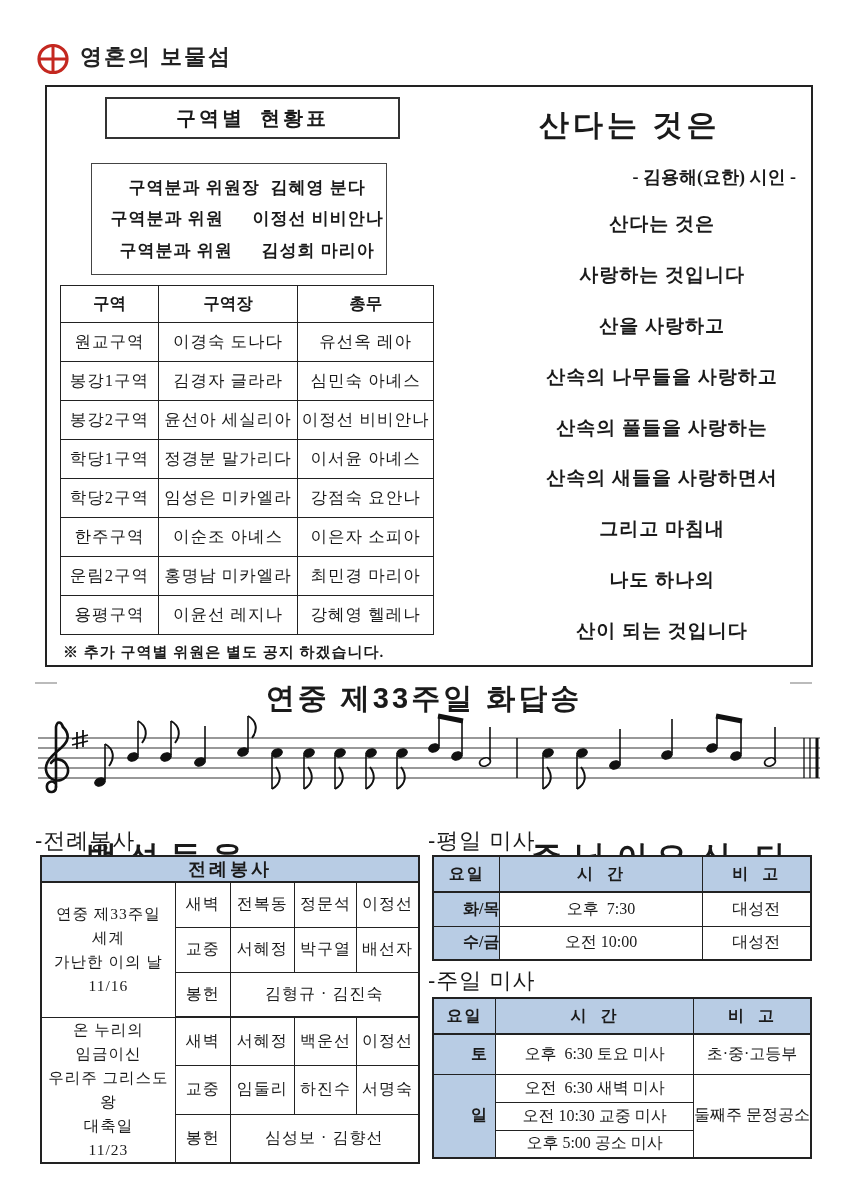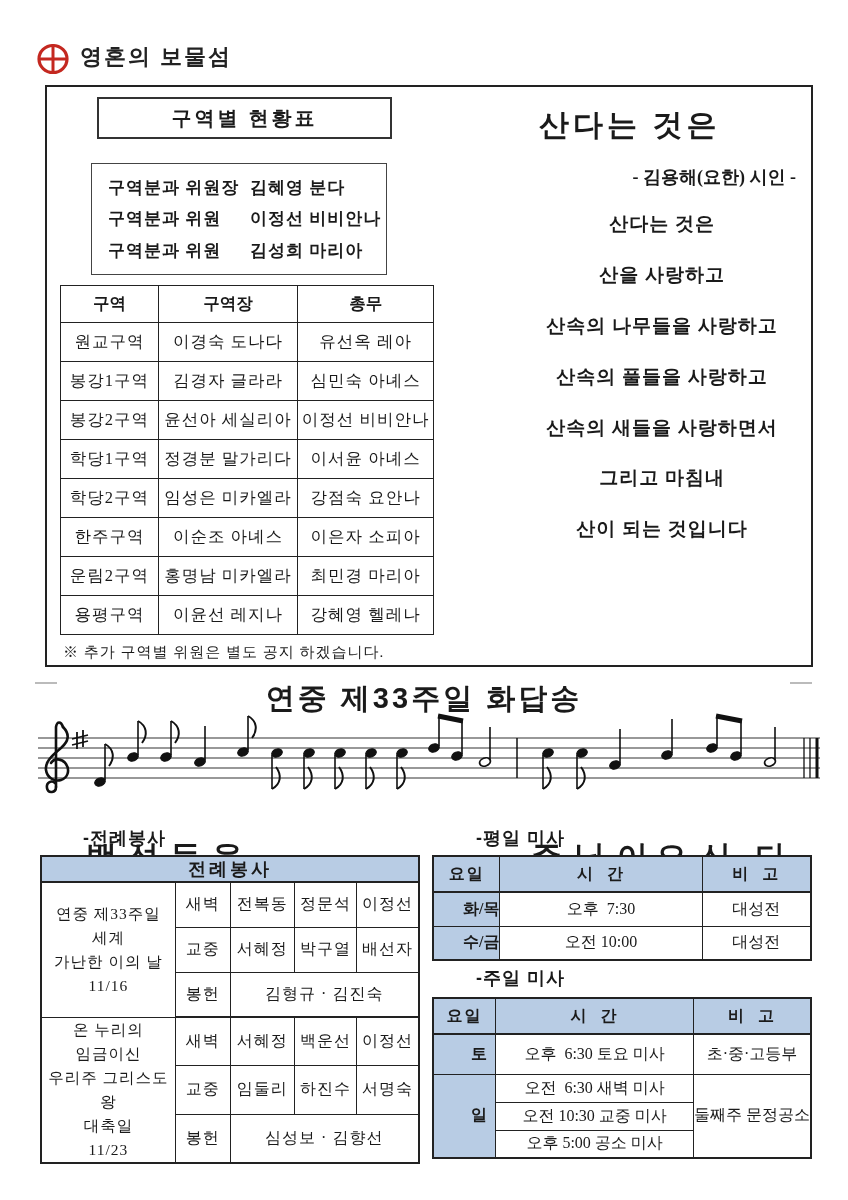--- a/index.html
+++ b/index.html
@@ -8,40 +8,40 @@
   .abs { position:absolute; }
   .page { position:relative; width:848px; height:1200px; background:#fff; }
 
   
   .masthead-title { left:80px; top:42px; font-family:"Liberation Sans",sans-serif;
     font-weight:bold; font-size:22px; letter-spacing:2px; color:#222; }
 
   
   .bigbox { left:45px; top:85px; width:768px; height:582px; border:2px solid #222; }
 
-  .status-title-box { left:50px; top:10px; width:295px; height:42px; border:2px solid #333;
+  .status-title-box { left:58px; top:10px; width:295px; height:42px; border:2px solid #333;
     display:flex; align-items:center; justify-content:center;
-    font-family:Liberation Serif, serif; font-weight:bold; font-size:20px; letter-spacing:3px; }
+    font-family:Liberation Mono, monospace; font-weight:bold; font-size:20px; letter-spacing:3px; }
 
   .committee-box { left:44px; top:76px; width:296px; height:112px; border:1.5px solid #444;
-    display:flex; flex-direction:column; justify-content:space-around; padding:8px 0; }
+    display:flex; flex-direction:column; justify-content:space-around; padding:8px 0;align-items:center; }
   .crow { display:flex; padding-left:16px; font-size:17px; font-weight:600; letter-spacing:1px; }
   .crow .role { width:142px; }
 
   table { border-collapse:collapse; }
   td, th { border:1px solid #222; text-align:center; vertical-align:middle; }
 
   .status-table { left:13px; top:198px; width:374px; font-size:16.5px; }
   .status-table th { font-weight:600; height:37px; }
   .status-table td { height:39px; letter-spacing:1px; }
   .status-table .c0 { width:98px; }
   .status-table .c1 { width:140px; }
   .status-table .c2 { width:136px; }
 
-  .note { left:16px; top:556px; font-size:15px; font-weight:400; letter-spacing:1px; }
+  .note { left:16px; top:556px; font-size:15px; font-weight:700; letter-spacing:1px; }
 
   
   .poem-title { left:492px; top:18px; font-size:30px; font-weight:bold; letter-spacing:4px; }
   .poem-author { right:15px; top:78px; font-size:18px; font-weight:600; }
   .poem-body { left:462px; top:112px; width:306px; }
   .pline { height:50.8px; display:flex; align-items:center; justify-content:center;
     font-size:19px; font-weight:600; letter-spacing:1px; }
 
   
   .dash { height:2px; background:#bbb; top:682px; width:22px; }
@@ -51,21 +51,21 @@
     font-family:"Liberation Sans",sans-serif; font-weight:600; font-size:29px; letter-spacing:3px; }
   .music-svg { left:0; top:0; }
   .lyric { top:836px; font-family:"Liberation Sans",sans-serif; font-weight:bold; font-size:31px; white-space:pre; }
   .ly0 { left:86px;  letter-spacing:11px; }
   .ly1 { left:228px; letter-spacing:6px; }
   .ly2 { left:531px; letter-spacing:12px; }
   .ly3 { left:656px; }
   .ly4 { left:700px; letter-spacing:7px; }
 
   
-  .sec-label { font-family:"Liberation Sans",sans-serif; font-weight:bold; font-size:18px; letter-spacing:1px;margin-left:48px; }
+  .sec-label { font-family:"Liberation Sans",sans-serif; font-weight:normal; font-size:22px; letter-spacing:1px; }
 
   
   .lit-table { left:40px; top:855px; width:380px; font-size:16px; }
   .lit-table th.title { height:24px; background:var(--blue); font-size:18px; font-weight:bold;
     letter-spacing:3px; border-bottom:2px solid #222; }
   .lit-table td { height:45px; letter-spacing:1px; }
   .lit-table td.occ { line-height:1.55; font-size:15.5px; }
   .lit-table tr.blocksep td { border-bottom:2px solid #222; }
   .lit-table { border:2px solid #222; }
 
@@ -166,25 +166,27 @@
       </tr>
     </tbody>
       </table>
 
     <div class="abs note">※ 추가 구역별 위원은 별도 공지 하겠습니다.</div>
 
     <div class="abs poem-title">산다는 것은</div>
     <div class="abs poem-author">- 김용해(요한) 시인 -</div>
     <div class="abs poem-body">
       <div class="pline">산다는 것은</div>
+      <div class="pline">사랑하는 것입니다</div>
       <div class="pline">산을 사랑하고</div>
       <div class="pline">산속의 나무들을 사랑하고</div>
-      <div class="pline">산속의 풀들을 사랑하고</div>
+      <div class="pline">산속의 풀들을 사랑하는</div>
       <div class="pline">산속의 새들을 사랑하면서</div>
       <div class="pline">그리고 마침내</div>
+      <div class="pline">나도 하나의</div>
       <div class="pline">산이 되는 것입니다</div>
     </div>
   </div>
 
   <div class="abs dash" style="left:35px;"></div>
   <div class="abs dash" style="left:790px;"></div>
 
   <div class="abs psalm-title">연중 제33주일 화답송</div>
 
   <svg class="abs music-svg" width="848" height="840" viewBox="0 0 848 840">

